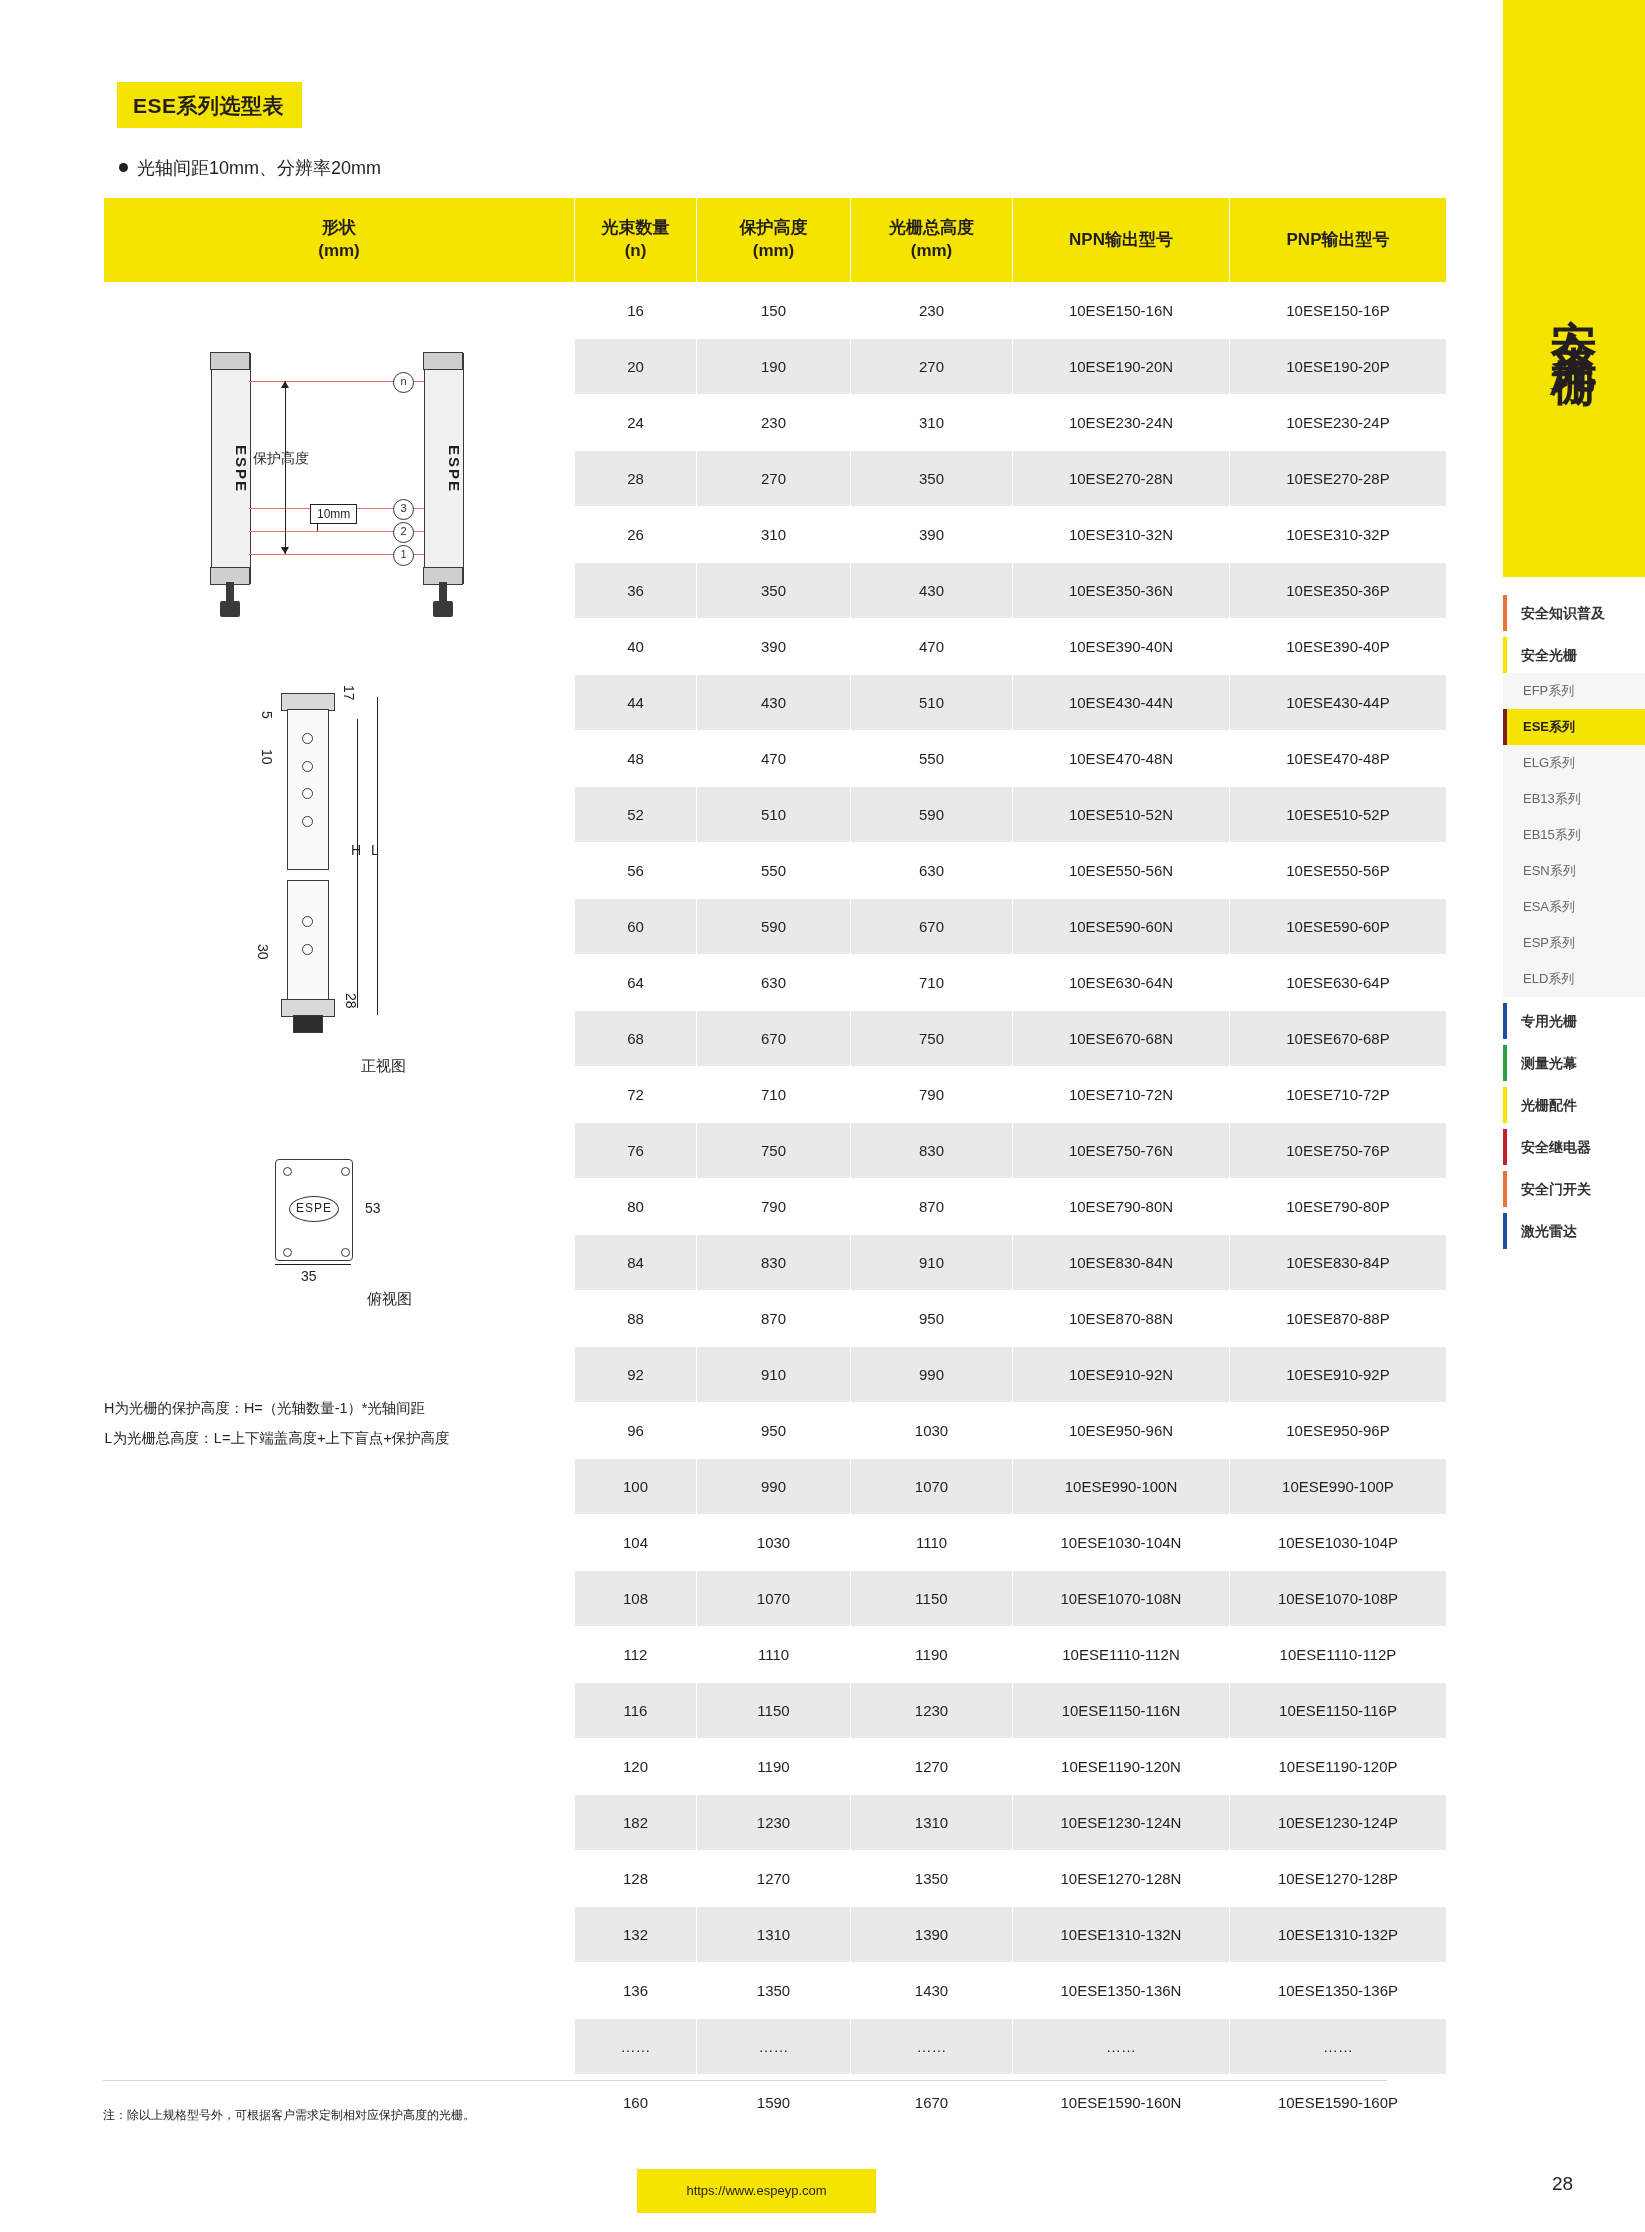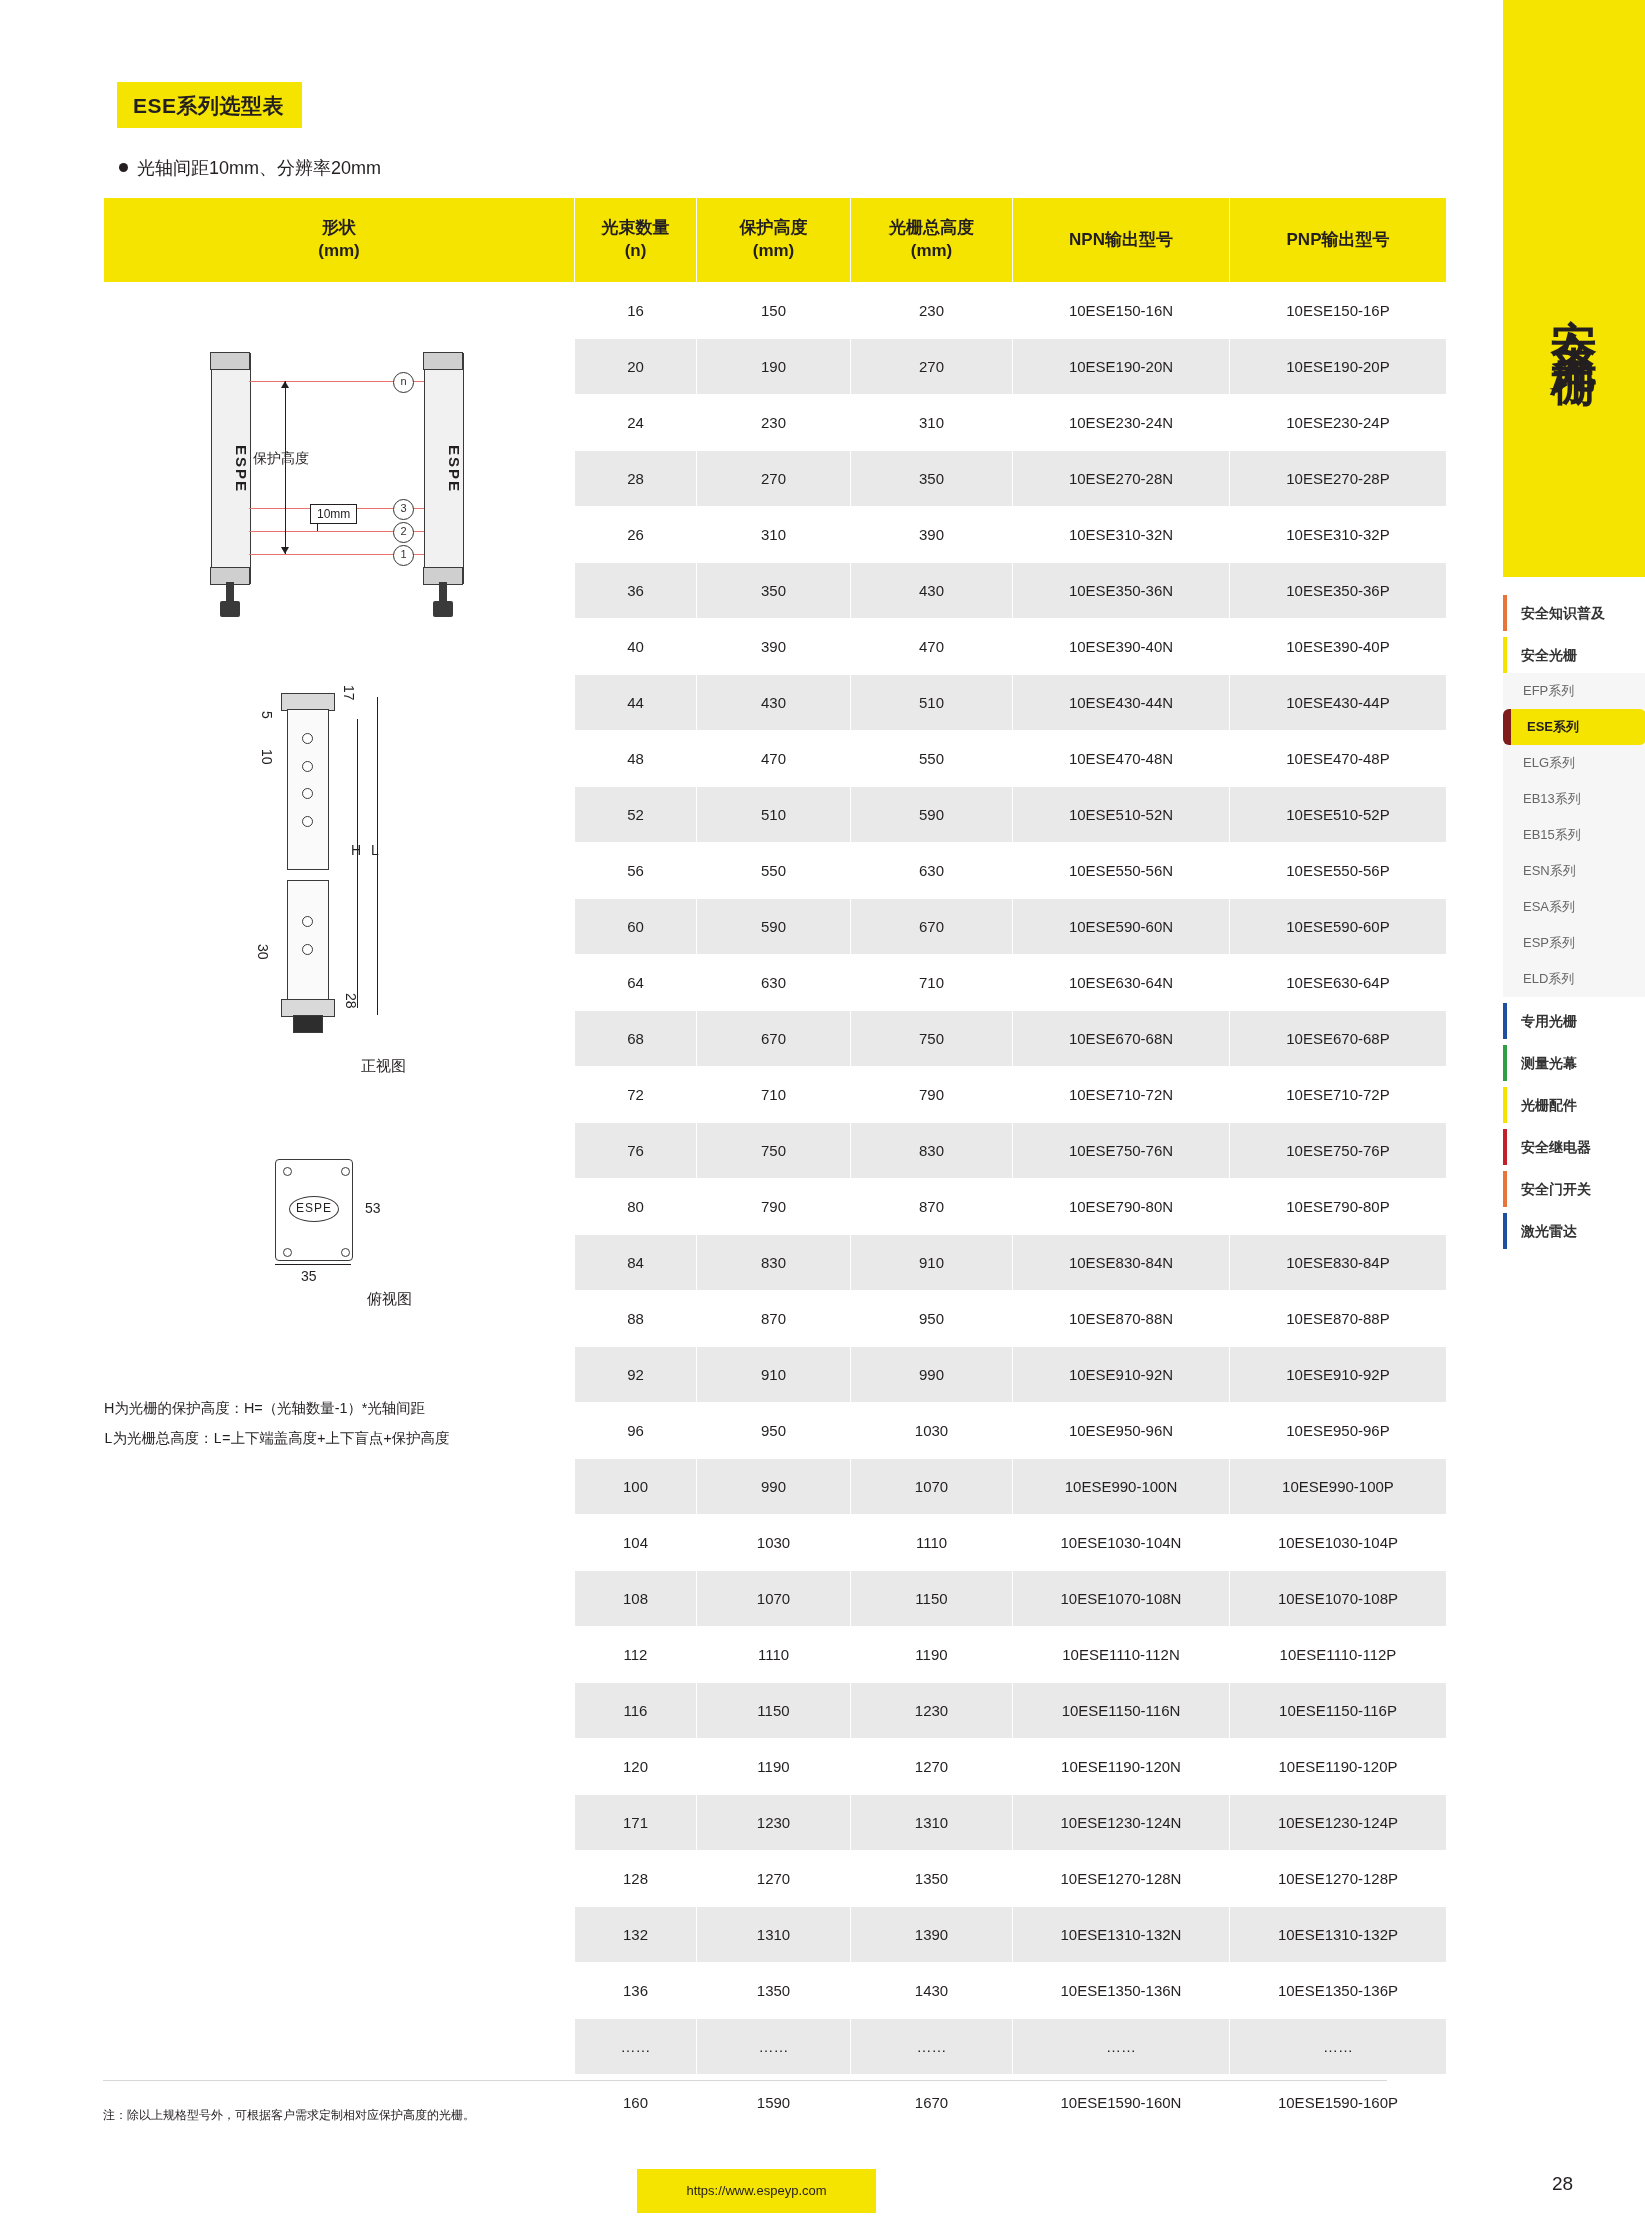--- a/index.html
+++ b/index.html
@@ -29,21 +29,21 @@
   .side-list{position:absolute;right:0;top:589px;width:143px;}
   .side-item{
     height:36px;line-height:36px;
     font-size:14px;color:#333;
     padding-left:14px;
     border-left:4px solid transparent;
     background:#ffffff;
     position:relative;
   }
   .side-item.sub{font-size:13px;color:#666;background:#f6f6f6;padding-left:16px;border-left:4px solid #f6f6f6;}
-  .side-item.sub.active{background:#f5e400;color:#231f20;border-left:8px solid #7f1d1d;font-weight:bold;border-radius:6px;}
+  .side-item.sub.active{background:#f5e400;color:#231f20;border-left:4px solid #7f1d1d;font-weight:bold;}
   .side-item.head{font-weight:bold;}
   
   #content{position:absolute;left:0;top:0;width:1493px;height:2233px;}
   #title-chip{
     position:absolute;left:117px;top:82px;
     background:#f5e400;
     padding:10px 18px 8px 16px;
     font-size:21px;font-weight:bold;color:#231f20;
     letter-spacing:0.5px;
   }
@@ -421,21 +421,21 @@
           <td class="c-pnp">10ESE1150-116P</td>
         </tr>
         <tr>
           <td class="c-n">120</td>
           <td class="c-h">1190</td>
           <td class="c-t">1270</td>
           <td class="c-npn">10ESE1190-120N</td>
           <td class="c-pnp">10ESE1190-120P</td>
         </tr>
         <tr>
-          <td class="c-n">171</td>
+          <td class="c-n">182</td>
           <td class="c-h">1230</td>
           <td class="c-t">1310</td>
           <td class="c-npn">10ESE1230-124N</td>
           <td class="c-pnp">10ESE1230-124P</td>
         </tr>
         <tr>
           <td class="c-n">128</td>
           <td class="c-h">1270</td>
           <td class="c-t">1350</td>
           <td class="c-npn">10ESE1270-128N</td>

